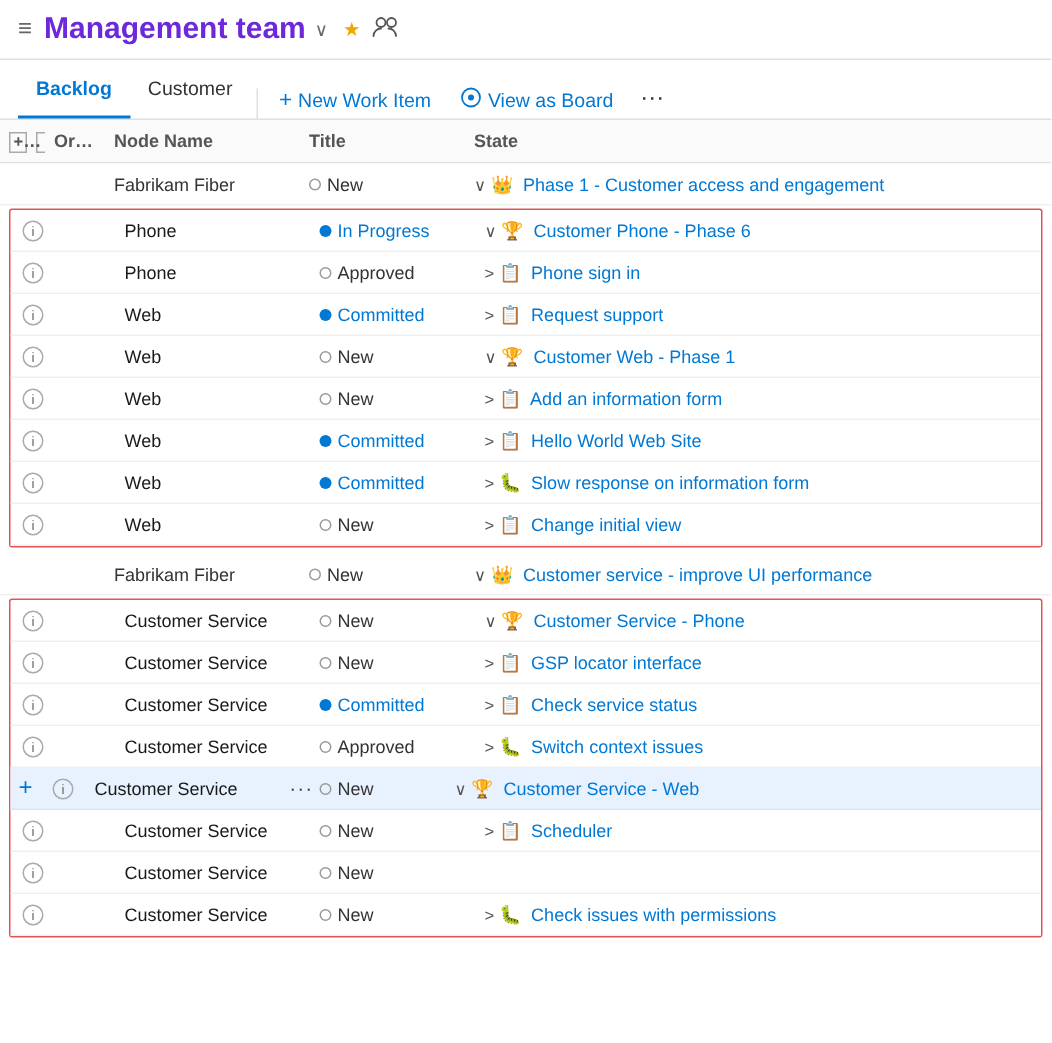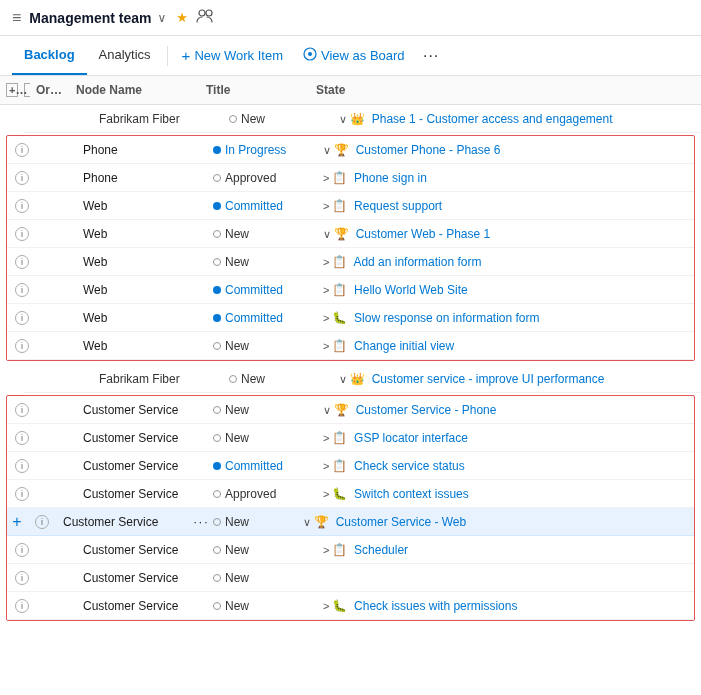--- a/index.html
+++ b/index.html
@@ -2,27 +2,27 @@
 <html><head>
   <meta charset="utf-8">
   <style>
     * { box-sizing: border-box; margin: 0; padding: 0; }
     body { font-family: 'Segoe UI', Arial, sans-serif; font-size: 13px; color: #1a1a1a; background: #fff; width: 701px; }
 
     .top-bar {
       display: flex; align-items: center; padding: 8px 12px; border-bottom: 1px solid #e0e0e0;
     }
     .top-bar-icon { color: #666; margin-right: 8px; font-size: 16px; }
-    .top-bar-title { font-size: 14px; font-weight: 600; color: #0f172a; }
+    .top-bar-title { font-size: 20px; font-weight: 600; color: #6d28d9; }
     .top-bar-caret { color: #666; margin: 0 6px; font-size: 12px; }
     .top-bar-star { color: #f0a500; margin: 0 4px; }
     .top-bar-person { color: #666; margin: 0 4px; }
 
     .nav-bar {
-      display: flex; align-items: center; padding: 0 12px; border-bottom: 1px solid #e0e0e0; height: 40px;
+      display: flex; align-items: flex-end; padding: 0 12px; border-bottom: 1px solid #e0e0e0; height: 40px;
     }
     .nav-tab {
       padding: 8px 12px; font-size: 13px; cursor: pointer; color: #333; text-decoration: none;
       border-bottom: 2px solid transparent; display: flex; align-items: center; height: 100%;
     }
     .nav-tab.active { border-bottom: 2px solid #0078d4; color: #0078d4; font-weight: 600; }
     .nav-separator { width: 1px; height: 20px; background: #e0e0e0; margin: 0 4px; }
     .nav-action {
       display: flex; align-items: center; padding: 4px 10px; cursor: pointer; color: #0078d4;
       font-size: 13px; border: none; background: none; gap: 4px;
@@ -35,21 +35,21 @@
       padding: 4px 0; border-bottom: 1px solid #e0e0e0; background: #fafafa;
       font-size: 12px; font-weight: 600; color: #555; align-items: center;
     }
     .col-header { padding: 4px 6px; }
 
     .row {
       display: grid; grid-template-columns: 30px 40px 130px 110px 1fr;
       align-items: center; min-height: 28px; border-bottom: 1px solid #f0f0f0;
     }
     .row.highlighted { background: #e8f2ff; }
-    .row.section-header { background: #fff; margin-left: 23px; }
+    .row.section-header { background: #fff; }
 
     .cell { padding: 3px 6px; font-size: 12px; overflow: hidden; white-space: nowrap; text-overflow: ellipsis; }
 
     .state-dot {
       display: inline-block; width: 8px; height: 8px; border-radius: 50%; margin-right: 4px; vertical-align: middle;
     }
     .dot-inprogress { background: #0078d4; }
     .dot-committed { background: #0078d4; }
 
     .state-new { color: #333; }
@@ -85,21 +85,21 @@
       <circle cx="6" cy="5" r="3" stroke="#555" stroke-width="1.2" fill="none"></circle>
       <path d="M1 14c0-3 2.5-5 5-5" stroke="#555" stroke-width="1.2" stroke-linecap="round" fill="none"></path>
       <circle cx="13" cy="5" r="3" stroke="#555" stroke-width="1.2" fill="none"></circle>
       <path d="M11 9c2.5 0 5 2 5 5" stroke="#555" stroke-width="1.2" stroke-linecap="round" fill="none"></path>
     </svg>
   </span>
 </div>
 
 <div class="nav-bar">
   <a class="nav-tab active">Backlog</a>
-  <a class="nav-tab">Analytics</a>
+  <a class="nav-tab">Customer</a>
   <div class="nav-separator"></div>
   <button class="nav-action">
     <span style="font-size:15px;font-weight:300;">+</span>
     <span>New Work Item</span>
   </button>
   <button class="nav-action">
     <span>
       <svg width="14" height="14" viewBox="0 0 14 14" fill="none">
           <circle cx="7" cy="7" r="6" stroke="#0078d4" stroke-width="1.2" fill="none"></circle>
           <circle cx="7" cy="7" r="2" fill="#0078d4"></circle>

